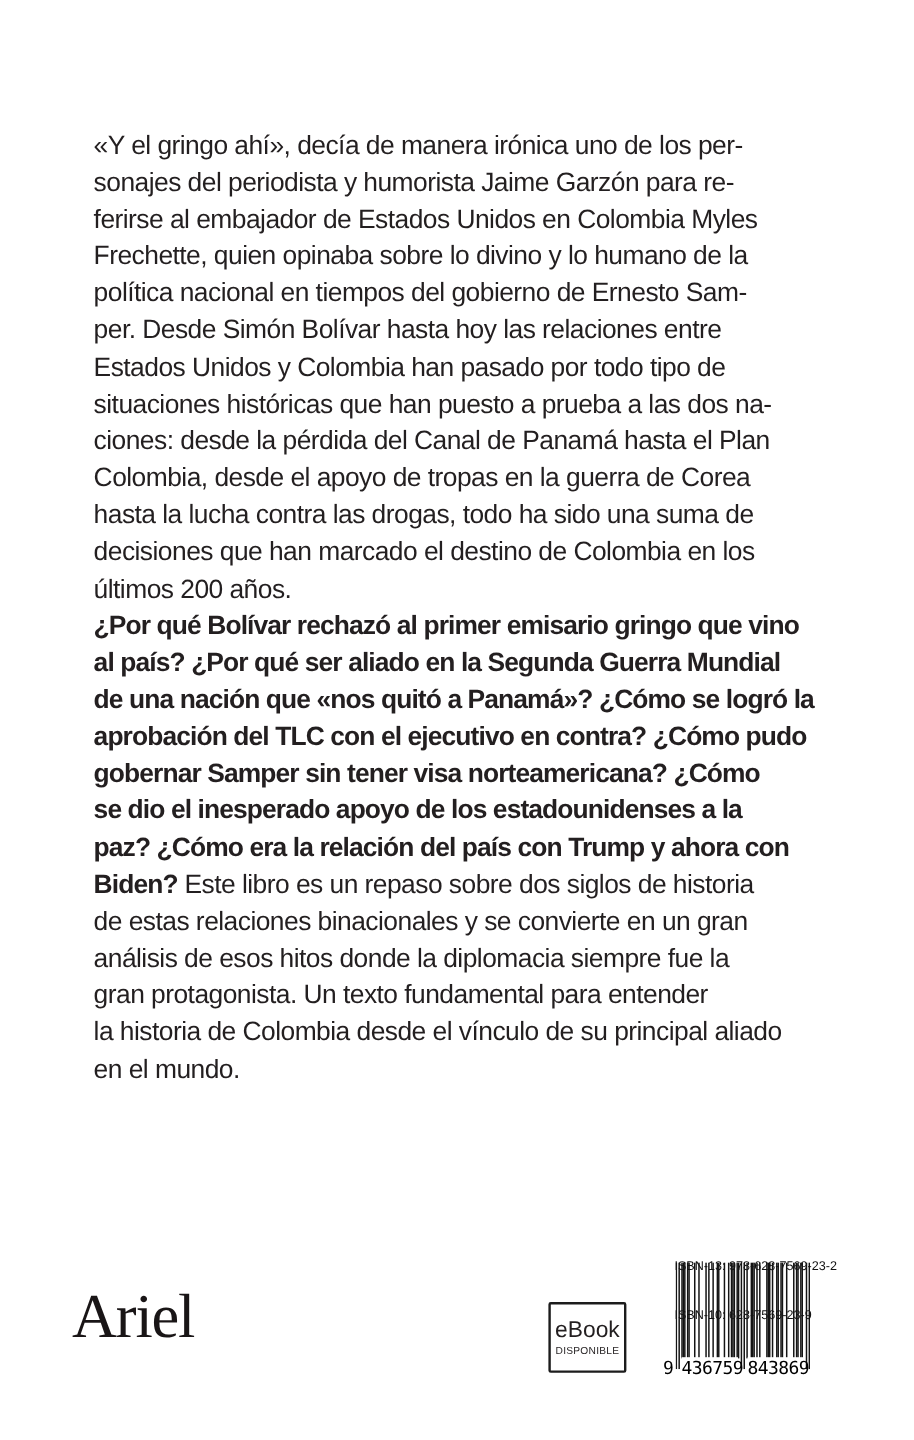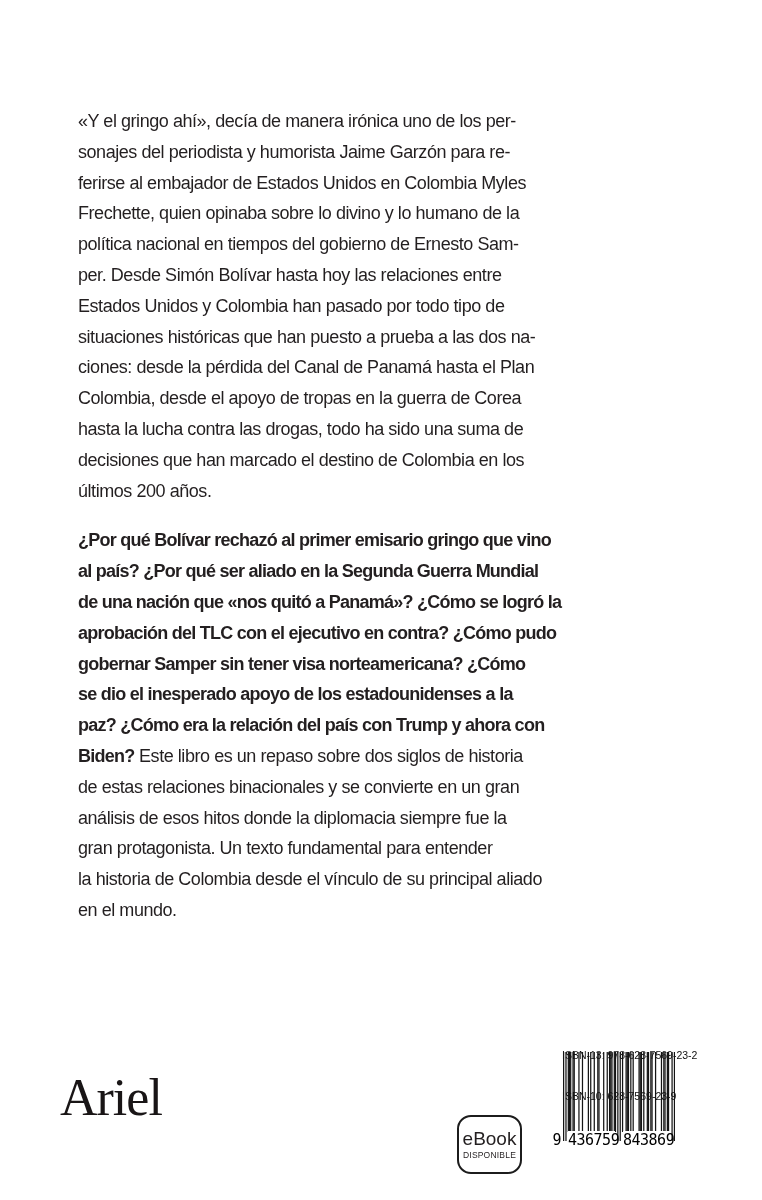--- a/index.html
+++ b/index.html
@@ -12,28 +12,28 @@
     font-family:"Liberation Sans", sans-serif;
     color:#231f20;
   }
   
   .copy{
     position:absolute;
     left:78px; top:106px;
     width:622px;
   }
   .para{
-    font-size:18px;
+    font-size:22px;
     line-height:30.8px;
     letter-spacing:-0.45px;
     white-space:pre;           
     color:#231f20;
   }
   .para.p1{font-weight:500;}
-  .para.p2{margin-top:19px;font-weight:400;}
+  .para.p2{font-weight:400;}
   .p2 .seg-bold{font-weight:800;letter-spacing:-0.75px;}
   .p2 .seg-reg{font-weight:500;letter-spacing:-0.45px;}
   
   .ariel{
     position:absolute;
     left:60px; top:1072px;
     font-family:"Liberation Serif", serif;
     font-weight:500;
     font-size:52px;
     line-height:52px;
@@ -44,24 +44,24 @@
     position:absolute;
     left:59px; top:1124px;
     font-size:26px;
     font-weight:400;
     color:#565759;
     letter-spacing:0.2px;
   }
   
   .ebook{
     position:absolute;
-    left:457px; top:1115px;
+    left:457px; top:1085px;
     width:61px; height:55px;
     border:2.5px solid #1c1c1c;
-    border-radius:14px;
+    border-radius:2px;
     display:flex;flex-direction:column;
     align-items:center;justify-content:center;
     background:#fff;
   }
   .ebook .t1{font-size:19px;font-weight:500;color:#231f20;line-height:20px;}
   .ebook .t2{font-size:8.5px;font-weight:500;color:#231f20;letter-spacing:0.2px;margin-top:1px;}
   
   .isbn{
     position:absolute;
     left:562px; top:1022px;

